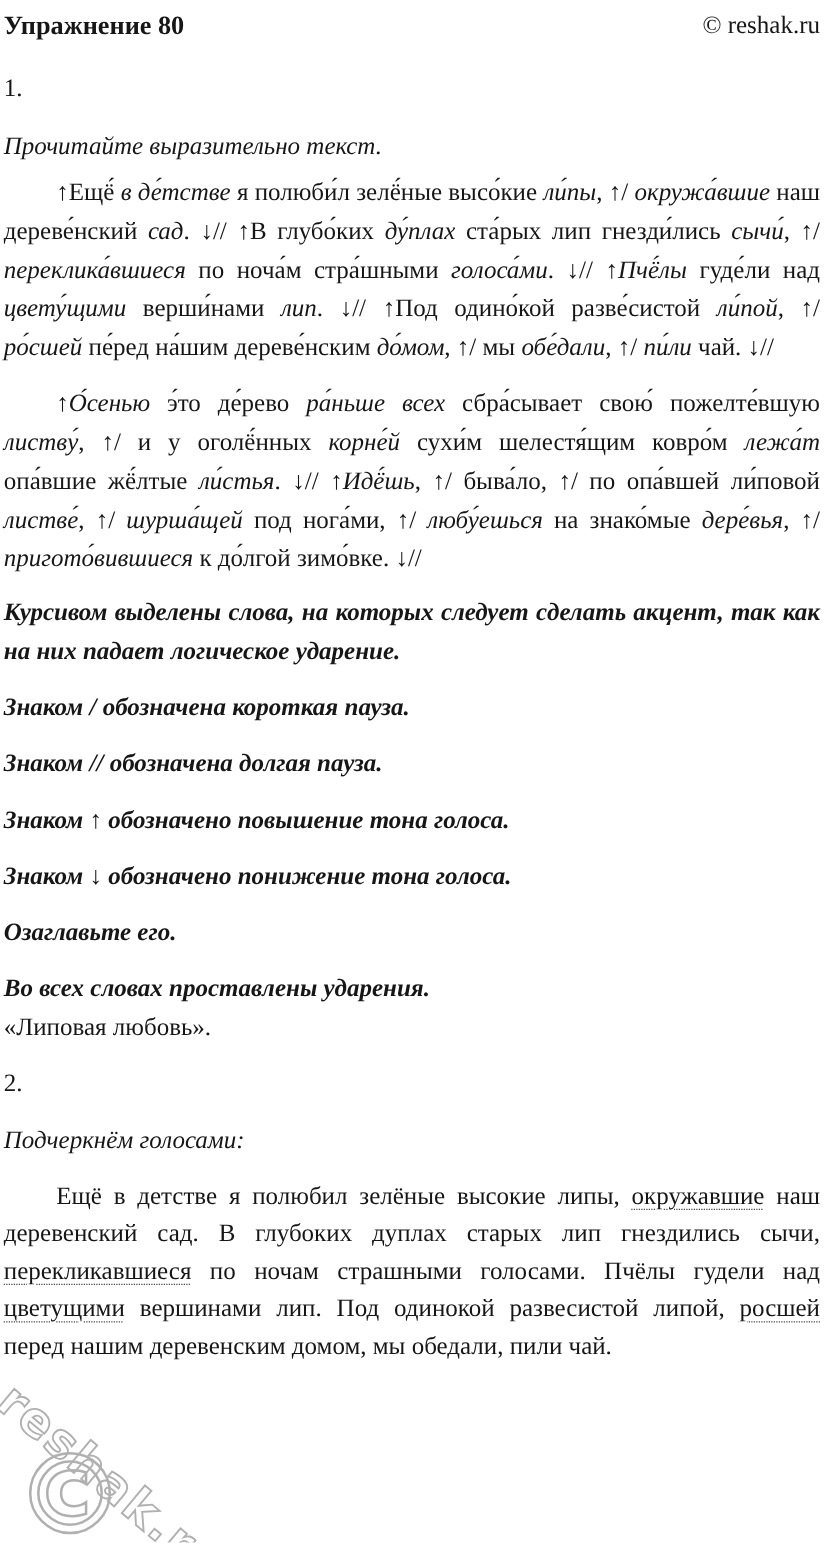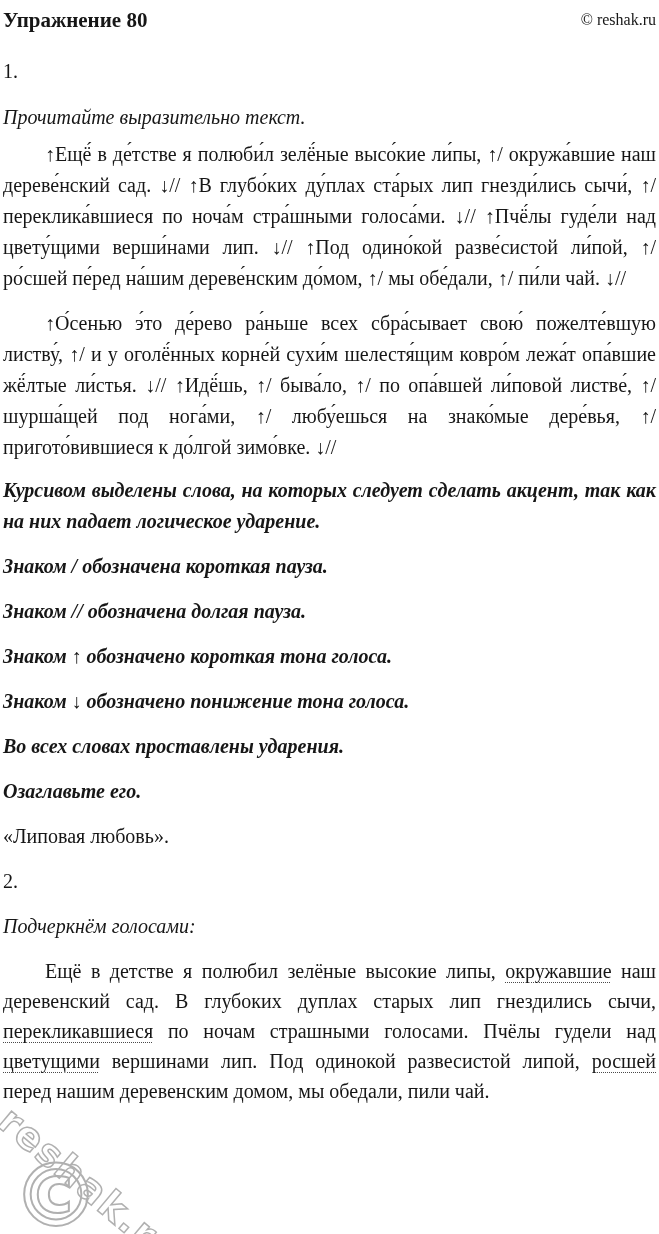--- a/index.html
+++ b/index.html
@@ -24,45 +24,45 @@
     justify-content: space-between;
     align-items: center;
     font-family: Liberation Serif, serif;
   }
   .doc-title {
     font-weight: bold;
     font-size: 21px;
     line-height: 28px;
   }
   .copyright {
-    font-size: 16px;
+    font-size: 20px;
     line-height: 28px;
   }
   p { margin: 0; }
   .line { line-height: 31px; }
   .it { font-style: italic; }
   .jst { text-align: justify; font-weight: bold; }
   .para {
     text-align: justify;
     text-indent: 42px;
     line-height: 31px;
   }
   .num1        { margin-top: 22px; }
   .instr1      { margin-top: 15px; }
   .para1       { margin-top: 6px; }
   .para2       { margin-top: 14px; }
   .note-long   { margin-top: 12px; line-height: 31px; }
   .note        { margin-top: 14px; font-weight: bold; }
-  .title-opt   { margin-top: 14px; }
+  .title-opt   { }
   .num2        { margin-top: 14px; }
   .instr2      { margin-top: 14px; }
   .para3       { margin-top: 14px; line-height: 30px; }
   
   .seg-n { }
-  .seg-i { }
+  .seg-i { font-style: italic; }
   .seg-u {
     text-decoration: underline;
     text-decoration-style: dotted;
     text-decoration-thickness: 1px;
     text-decoration-color: #4a4a4a;
     text-underline-offset: 4px;
   }
   
   .watermark {
     position: absolute;
@@ -114,24 +114,24 @@
 
   <p class="line it instr1">Прочитайте выразительно текст.</p>
 
   <p class="para para1"><span class="seg-n">↑Ещё́ </span><span class="seg-i">в де́тстве</span><span class="seg-n"> я полюби́л зелё́ные высо́кие </span><span class="seg-i">ли́пы</span><span class="seg-n">, ↑/ </span><span class="seg-i">окружа́вшие</span><span class="seg-n"> наш дереве́нский </span><span class="seg-i">сад</span><span class="seg-n">. ↓// ↑В глубо́ких </span><span class="seg-i">ду́плах</span><span class="seg-n"> ста́рых лип гнезди́лись </span><span class="seg-i">сычи́</span><span class="seg-n">, ↑/ </span><span class="seg-i">переклика́вшиеся</span><span class="seg-n"> по ноча́м стра́шными </span><span class="seg-i">голоса́ми</span><span class="seg-n">. ↓// ↑</span><span class="seg-i">Пчё́лы</span><span class="seg-n"> гуде́ли над </span><span class="seg-i">цвету́щими</span><span class="seg-n"> верши́нами </span><span class="seg-i">лип</span><span class="seg-n">. ↓// ↑Под одино́кой разве́систой </span><span class="seg-i">ли́пой</span><span class="seg-n">, ↑/ </span><span class="seg-i">ро́сшей</span><span class="seg-n"> пе́ред на́шим дереве́нским </span><span class="seg-i">до́мом</span><span class="seg-n">, ↑/ мы </span><span class="seg-i">обе́дали</span><span class="seg-n">, ↑/ </span><span class="seg-i">пи́ли</span><span class="seg-n"> чай. ↓//</span></p>
 
   <p class="para para2"><span class="seg-n">↑</span><span class="seg-i">О́сенью</span><span class="seg-n"> э́то де́рево </span><span class="seg-i">ра́ньше всех</span><span class="seg-n"> сбра́сывает свою́ пожелте́вшую </span><span class="seg-i">листву́</span><span class="seg-n">, ↑/ и у оголё́нных </span><span class="seg-i">корне́й</span><span class="seg-n"> сухи́м шелестя́щим ковро́м </span><span class="seg-i">лежа́т</span><span class="seg-n"> опа́вшие жё́лтые </span><span class="seg-i">ли́стья</span><span class="seg-n">. ↓// ↑</span><span class="seg-i">Идё́шь</span><span class="seg-n">, ↑/ быва́ло, ↑/ по опа́вшей ли́повой </span><span class="seg-i">листве́</span><span class="seg-n">, ↑/ </span><span class="seg-i">шурша́щей</span><span class="seg-n"> под нога́ми, ↑/ </span><span class="seg-i">любу́ешься</span><span class="seg-n"> на знако́мые </span><span class="seg-i">дере́вья</span><span class="seg-n">, ↑/ </span><span class="seg-i">пригото́вившиеся</span><span class="seg-n"> к до́лгой зимо́вке. ↓//</span></p>
 
   <p class="it jst note-long">Курсивом выделены слова, на которых следует сделать акцент, так как на них падает логическое ударение.</p>
   <p class="line it note">Знаком / обозначена короткая пауза.</p>
   <p class="line it note">Знаком // обозначена долгая пауза.</p>
-  <p class="line it note">Знаком ↑ обозначено короткая тона голоса.</p>
+  <p class="line it note">Знаком ↑ обозначено повышение тона голоса.</p>
   <p class="line it note">Знаком ↓ обозначено понижение тона голоса.</p>
+  <p class="line it note">Озаглавьте его.</p>
   <p class="line it note">Во всех словах проставлены ударения.</p>
-  <p class="line it note">Озаглавьте его.</p>
 
   <p class="line title-opt">«Липовая любовь».</p>
 
   <p class="line num2">2.</p>
 
   <p class="line it instr2">Подчеркнём голосами:</p>
 
   <p class="para para3"><span class="seg-n">Ещё в детстве я полюбил зелёные высокие липы, </span><span class="seg-u">окружавшие</span><span class="seg-n"> наш деревенский сад. В глубоких дуплах старых лип гнездились сычи, </span><span class="seg-u">перекликавшиеся</span><span class="seg-n"> по ночам страшными голосами. Пчёлы гудели над </span><span class="seg-u">цветущими</span><span class="seg-n"> вершинами лип. Под одинокой развесистой липой, </span><span class="seg-u">росшей</span><span class="seg-n"> перед нашим деревенским домом, мы обедали, пили чай.</span></p>
 
 </div>

